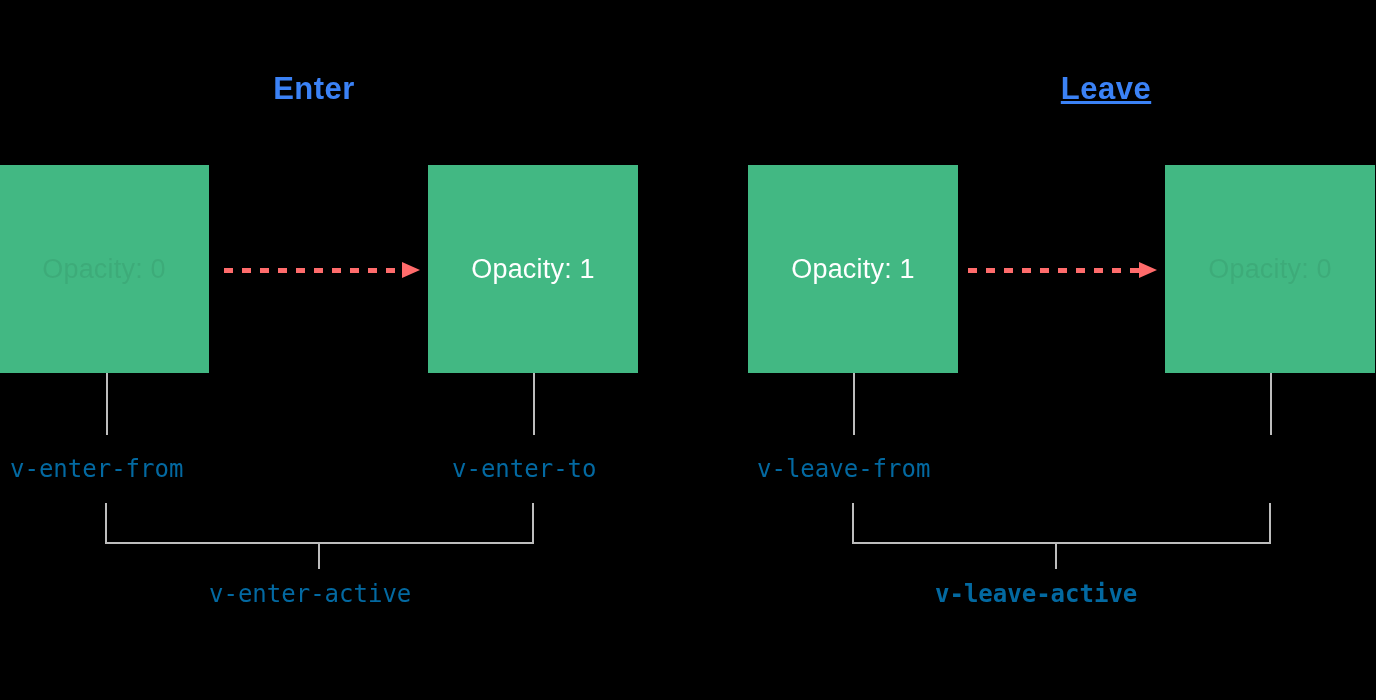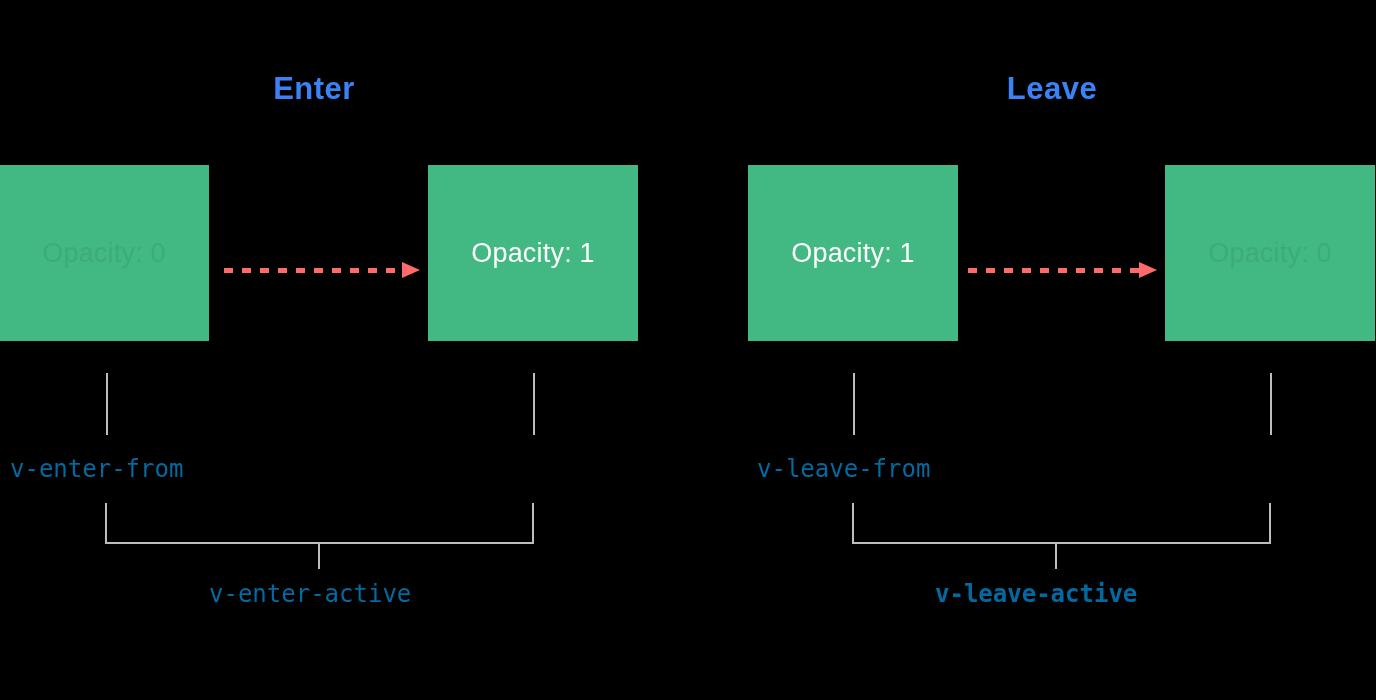--- a/index.html
+++ b/index.html
@@ -16,27 +16,27 @@
   .section-title {
     position:absolute;
     font-size:31px;
     font-weight:bold;
     color:#3b82f6;
     letter-spacing:0.5px;
     white-space:nowrap;
     transform:translateX(-50%);
   }
   #title-enter { left:314px; top:71px; }
-  #title-leave { left:1052px; top:71px; }
+  #title-leave { left:1106px; top:71px;text-decoration:underline; }
 
   
   .box {
     position:absolute;
     top:165px;
-    width:210px; height:176px;
+    width:210px; height:208px;
     background:#42b883;
     display:flex;
     align-items:center;
     justify-content:center;
   }
   .box-label {
     font-size:27px;
     color:#ffffff;
     white-space:nowrap;
     letter-spacing:0.2px;
@@ -155,18 +155,19 @@
   <div class="tick tick-top" id="tick-leave-from"></div>
   <div class="tick tick-top" id="tick-leave-to"></div>
 
   <div class="bracket" id="bracket-enter"></div>
   <div class="tick tick-stub" id="tick-enter-active"></div>
 
   <div class="bracket" id="bracket-leave"></div>
   <div class="tick tick-stub" id="tick-leave-active"></div>
 
   <div class="class-label lvl1" id="label-enter-from">v-enter-from</div>
+  <div class="class-label lvl1" id="label-enter-to">v-enter-to</div>
   <div class="class-label lvl1" id="label-leave-from">v-leave-from</div>
 
   <div class="class-label lvl2" id="label-enter-active">v-enter-active</div>
   <div class="class-label lvl2" id="label-leave-active">v-leave-active</div>
 
 </div>
 
 </body></html>

